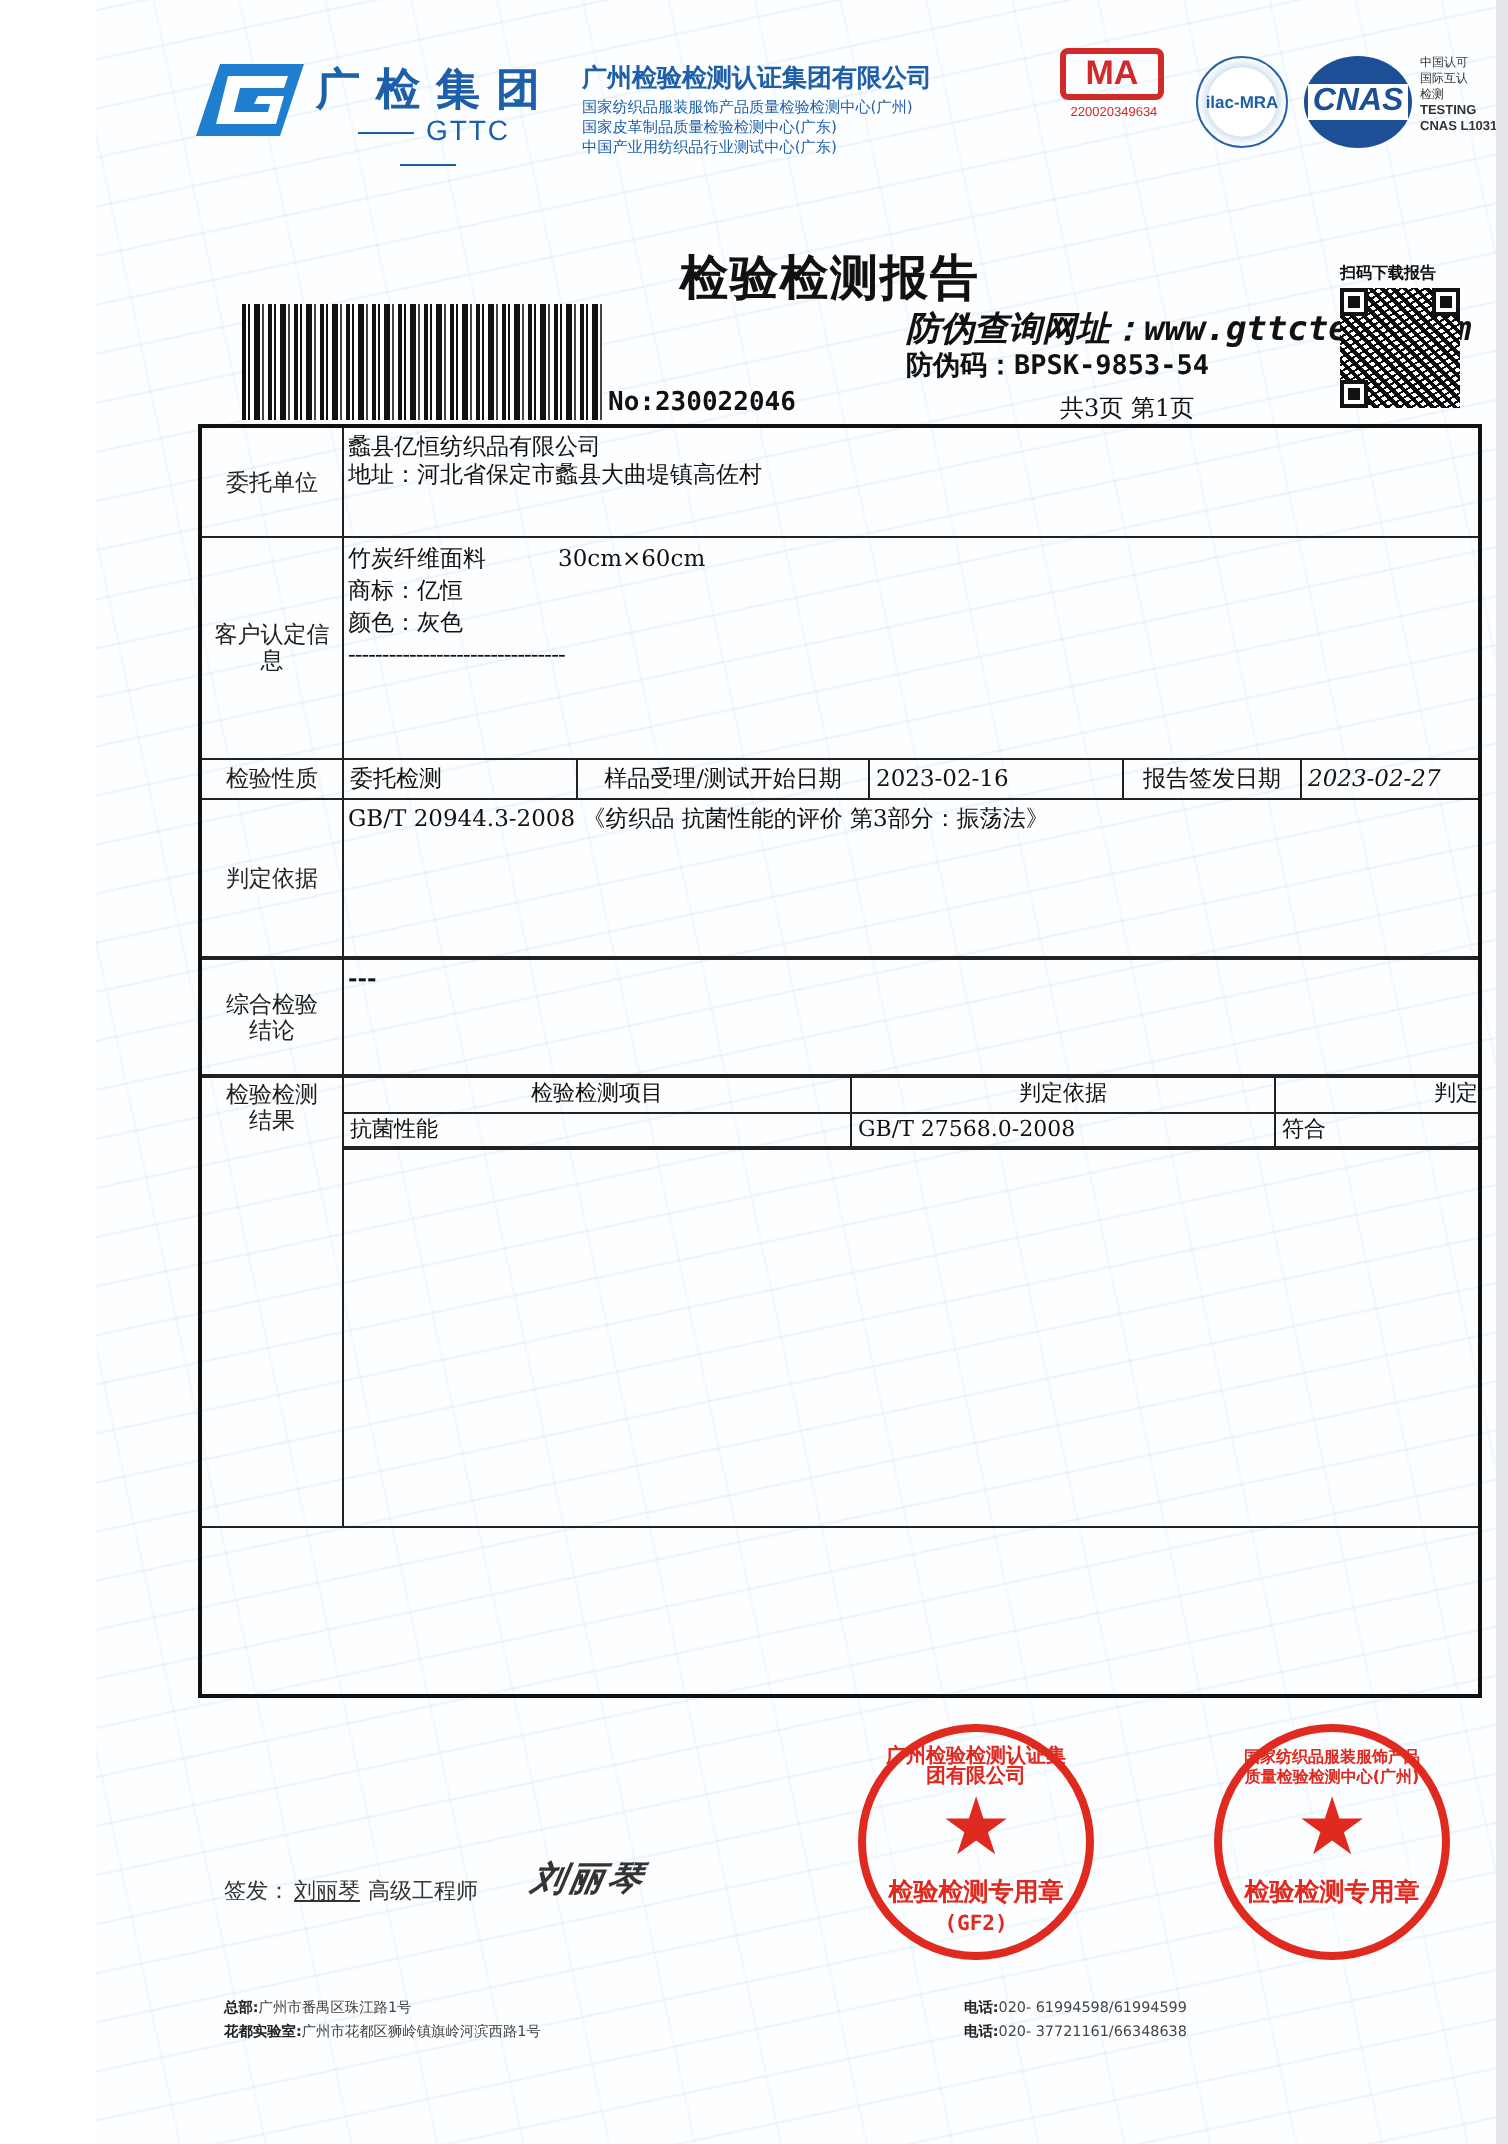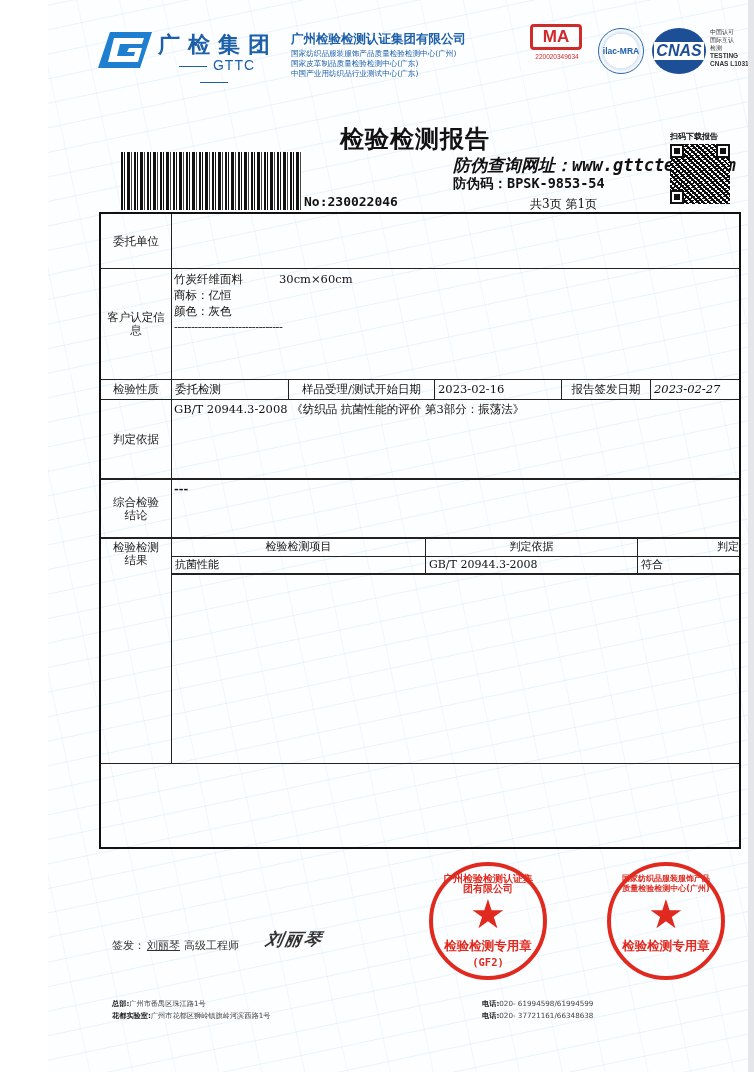--- a/index.html
+++ b/index.html
@@ -149,20 +149,24 @@
   <div class="qr">
     <div class="finder" style="left:2px;top:2px;"></div>
     <div class="finder" style="left:48px;top:2px;"></div>
     <div class="finder" style="left:2px;top:48px;"></div>
   </div>
 
   <div class="tbl">
 
     <div class="row" style="top:0;height:55px;">
       <div class="lbl-cell">委托单位</div>
+      <div class="val-cell">
+        <div class="line">蠡县亿恒纺织品有限公司</div>
+        <div class="line">地址：河北省保定市蠡县大曲堤镇高佐村</div>
+      </div>
     </div>
 
     <div class="row" style="top:55px;height:111px;">
       <div class="lbl-cell" style="padding:0 4px;">客户认定信息</div>
       <div class="val-cell" style="line-height:16px;">
         <div class="line"><span>竹炭纤维面料</span><span style="display:inline-block;width:36px;"></span><span>30cm×60cm</span></div>
         <div class="line">商标：亿恒</div>
         <div class="line">颜色：灰色</div>
         <div class="line dashes">--------------------------------</div>
       </div>
@@ -193,21 +197,21 @@
 
     <div class="row" style="top:325px;height:225px;">
       <div class="lbl-cell" style="align-items:flex-start;padding:2px 10px 0;">检验检测结果</div>
       <div class="res-header">
         <div class="rc center" style="left:0;width:254px;">检验检测项目</div>
         <div class="rc center" style="left:254px;width:212px;">判定依据</div>
         <div class="rc center last" style="left:466px;width:101px;text-align:right;">判定</div>
       </div>
       <div class="res-row">
         <div class="rc left" style="left:0;width:254px;">抗菌性能</div>
-        <div class="rc left" style="left:254px;width:212px;">GB/T 20944.3-2008</div>
+        <div class="rc left" style="left:254px;width:212px;">GB/T 27568.0-2008</div>
         <div class="rc left last" style="left:466px;width:101px;">符合</div>
       </div>
     </div>
 
     <div class="row" style="top:550px;height:83px;border-bottom:none;">
     </div>
   </div>
 
   <div class="sign">
     <span>签发：</span><span class="name">刘丽琴</span><span>高级工程师</span>

